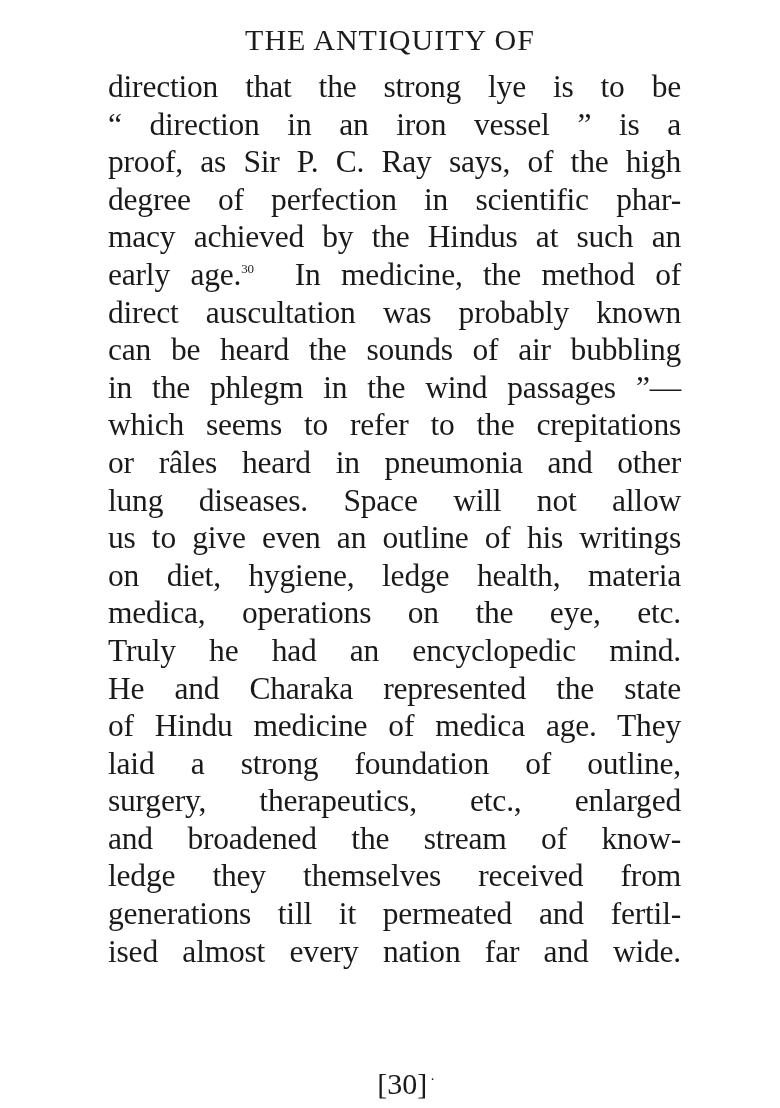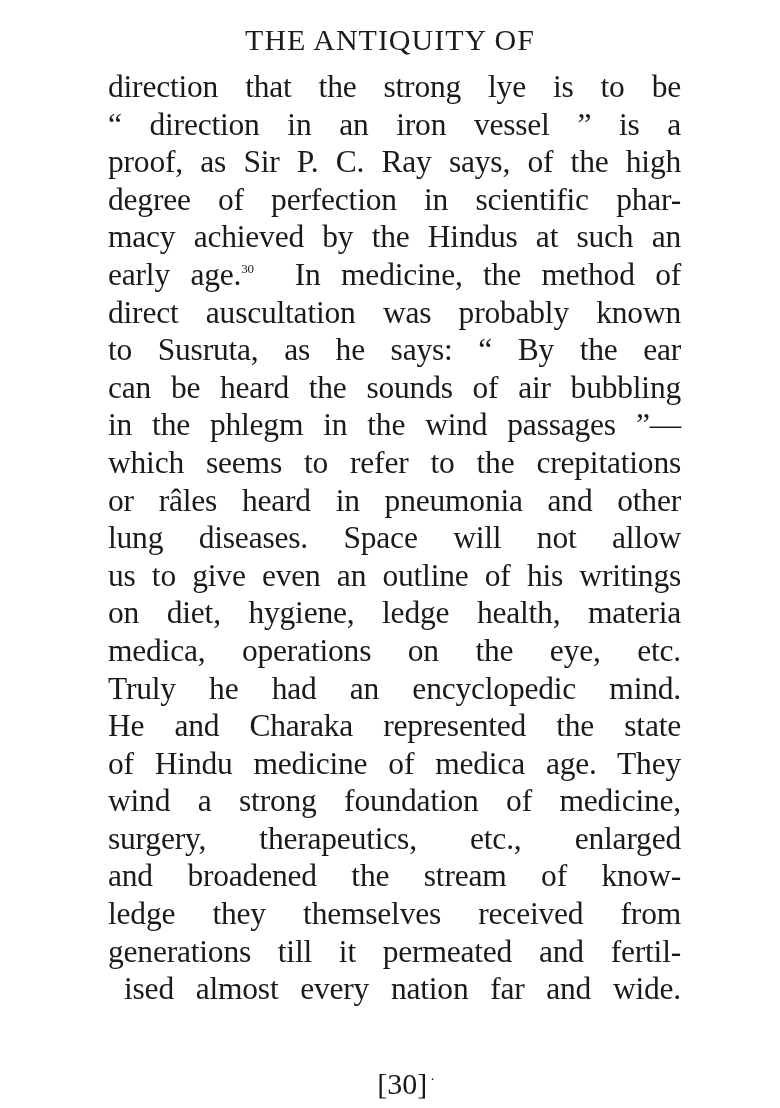--- a/index.html
+++ b/index.html
@@ -45,21 +45,20 @@
       line-height: 37.6px;
       font-size: 31.5px;
       white-space: nowrap;
       text-align: justify;
       text-align-last: justify;
       color: #1a1a1a;
       letter-spacing: -0.2px;
     }
     .line.last {
       text-align-last: justify;
-      margin-left: 16px;
     }
     .fn {
       font-size: 13px;
       vertical-align: 12px;
       line-height: 0;
     }
     .folio {
       position: absolute;
       top: 1062px;
       left: 0;
@@ -84,33 +83,32 @@
   <div class="running-head">THE ANTIQUITY OF</div>
 
   <div class="body-text">
     <span class="line">direction that the strong lye is to be</span>
     <span class="line">“ direction in an iron vessel ” is a</span>
     <span class="line">proof, as Sir P. C. Ray says, of the high</span>
     <span class="line">degree of perfection in scientific phar-</span>
     <span class="line">macy achieved by the Hindus at such an</span>
     <span class="line"><span>early age.</span><sup class="fn">30</sup>&nbsp;&nbsp;<span>In medicine, the method of</span></span>
     <span class="line">direct auscultation was probably known</span>
-    <span class="line">to Susruta, as he says: “ By the ear</span>
     <span class="line">can be heard the sounds of air bubbling</span>
     <span class="line">in the phlegm in the wind passages ”—</span>
     <span class="line">which seems to refer to the crepitations</span>
     <span class="line">or râles heard in pneumonia and other</span>
     <span class="line">lung diseases. Space will not allow</span>
     <span class="line">us to give even an outline of his writings</span>
     <span class="line">on diet, hygiene, ledge health, materia</span>
     <span class="line">medica, operations on the eye, etc.</span>
     <span class="line">Truly he had an encyclopedic mind.</span>
     <span class="line">He and Charaka represented the state</span>
     <span class="line">of Hindu medicine of medica age. They</span>
-    <span class="line">wind a strong foundation of medicine,</span>
+    <span class="line">laid a strong foundation of outline,</span>
     <span class="line">surgery, therapeutics, etc., enlarged</span>
     <span class="line">and broadened the stream of know-</span>
     <span class="line">ledge they themselves received from</span>
     <span class="line">generations till it permeated and fertil-</span>
     <span class="line last">ised almost every nation far and wide.</span>
   </div>
 
   <div class="folio"><span>[30]</span><span class="dot">·</span></div>
 
 </div>

